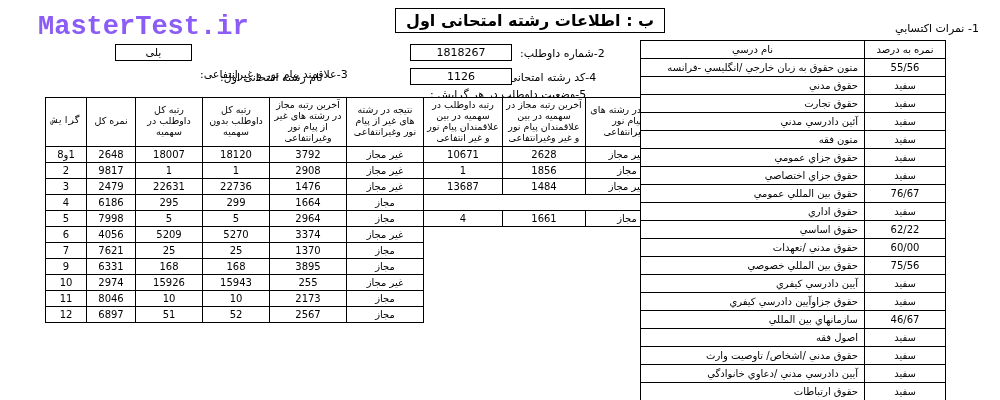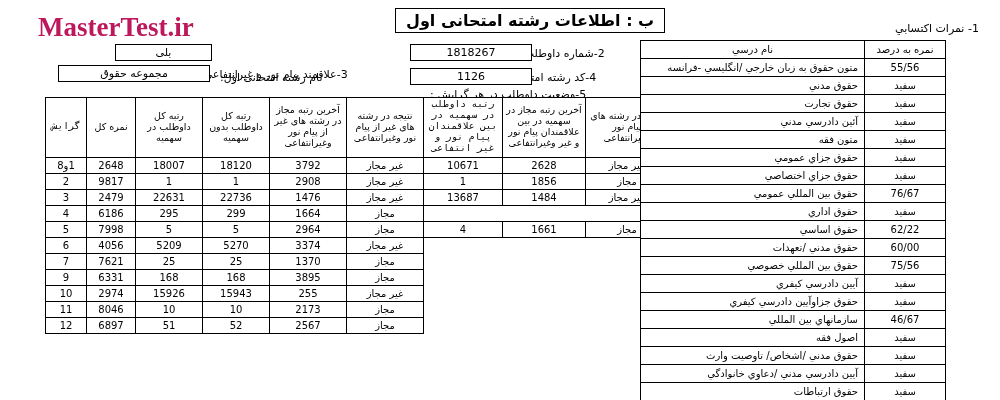--- a/index.html
+++ b/index.html
@@ -6,37 +6,37 @@
   body{
     width:1000px;height:400px;background:#ffffff;
     font-family:"DejaVu Sans","Liberation Sans",sans-serif;
     color:#000;position:relative;overflow:hidden;
   }
   .page{position:absolute;inset:0;}
 
   
   .logo{
     position:absolute;left:38px;top:12px;
-    font-family:Liberation Serif, serif;
-    font-size:27px;font-weight:bold;color:#be185d;
+    font-family:Liberation Mono, monospace;
+    font-size:27px;font-weight:bold;color:#8b5cf6;
     letter-spacing:0px;direction:ltr;
   }
 
   
   .title-box{
     position:absolute;left:395px;top:8px;
     border:1px solid #000;padding:2px 10px;
     font-size:16px;font-weight:bold;text-align:center;background:#fff;
     white-space:nowrap;
   }
 
   
   .vbox{
     border:1px solid #000;background:#fff;
-    font-size:11px;text-align:center;padding:1px 20px;white-space:nowrap;
+    font-size:11px;text-align:center;padding:1px 10px;white-space:nowrap;
   }
   .lbl{font-size:11px;white-space:nowrap;}
 
   
   .f{position:absolute;}
 
   
   table{border-collapse:collapse;background:#fff;}
   .main-table{position:absolute;left:45px;top:97px;}
   .main-table td,.main-table th{
@@ -68,30 +68,29 @@
   <div class="f lbl" style="left:520px;top:47px;">2-شماره داوطلب:</div>
   <div class="f vbox" style="left:410px;top:44px;width:80px;">1818267</div>
 
   <div class="f lbl" style="left:200px;top:47px;margin-top:21px;">3-علاقمند پیام نور و غیرانتفاعی:</div>
   <div class="f vbox" style="left:115px;top:44px;width:55px;">بلی</div>
 
   <div class="f lbl" style="left:485px;top:71px;">4-کد رشته امتحانی اول:</div>
   <div class="f vbox" style="left:410px;top:68px;width:80px;">1126</div>
 
   <div class="f lbl" style="left:220px;top:71px;">نام رشته امتحانی اول:</div>
-  <div class="f vbox" style="left:58px;top:65px;width:110px;">مجموعه حقوق</div>
 
   <div class="f lbl" style="left:430px;top:88px;">5-وضعیت داوطلب در هر گرایش :</div>
 
   <table class="main-table">
     <thead>
       <tr>
         <th style="width:78px;">نتیجه در رشته های پیام نور وغیرانتفاعی</th>
         <th style="width:78px;">آخرین رتبه مجاز در سهمیه در بین علاقمندان پیام نور و غیر وغیرانتفاعی</th>
-        <th style="width:74px;font-family:Liberation Mono, monospace;">رتبه داوطلب در سهمیه در بین علاقمندان پیام نور و غیر انتفاعی</th>
+        <th style="width:74px;">رتبه داوطلب در سهمیه در بین علاقمندان پیام نور و غیر انتفاعی</th>
         <th style="width:72px;">نتیجه در رشته های غیر از پیام نور وغیرانتفاعی</th>
         <th style="width:72px;">آخرین رتبه مجاز در رشته های غیر از پیام نور وغیرانتفاعی</th>
         <th style="width:62px;">رتبه کل داوطلب بدون سهمیه</th>
         <th style="width:62px;">رتبه کل داوطلب در سهمیه</th>
         <th style="width:44px;">نمره کل</th>
         <th style="width:36px;font-family:Liberation Mono, monospace;">گرایش</th>
       </tr>
     </thead>
     <tbody id="main-body">
         <tr>

